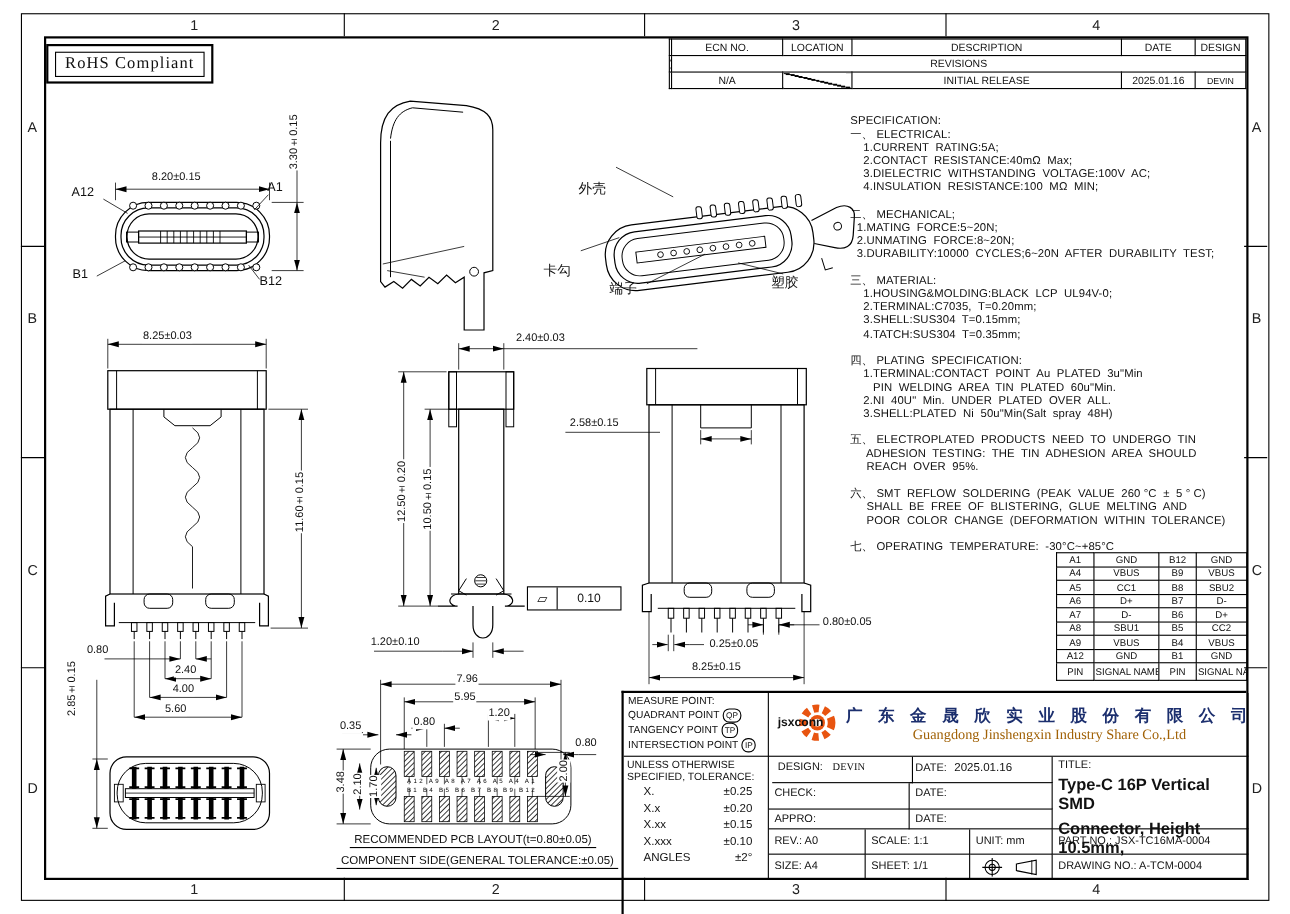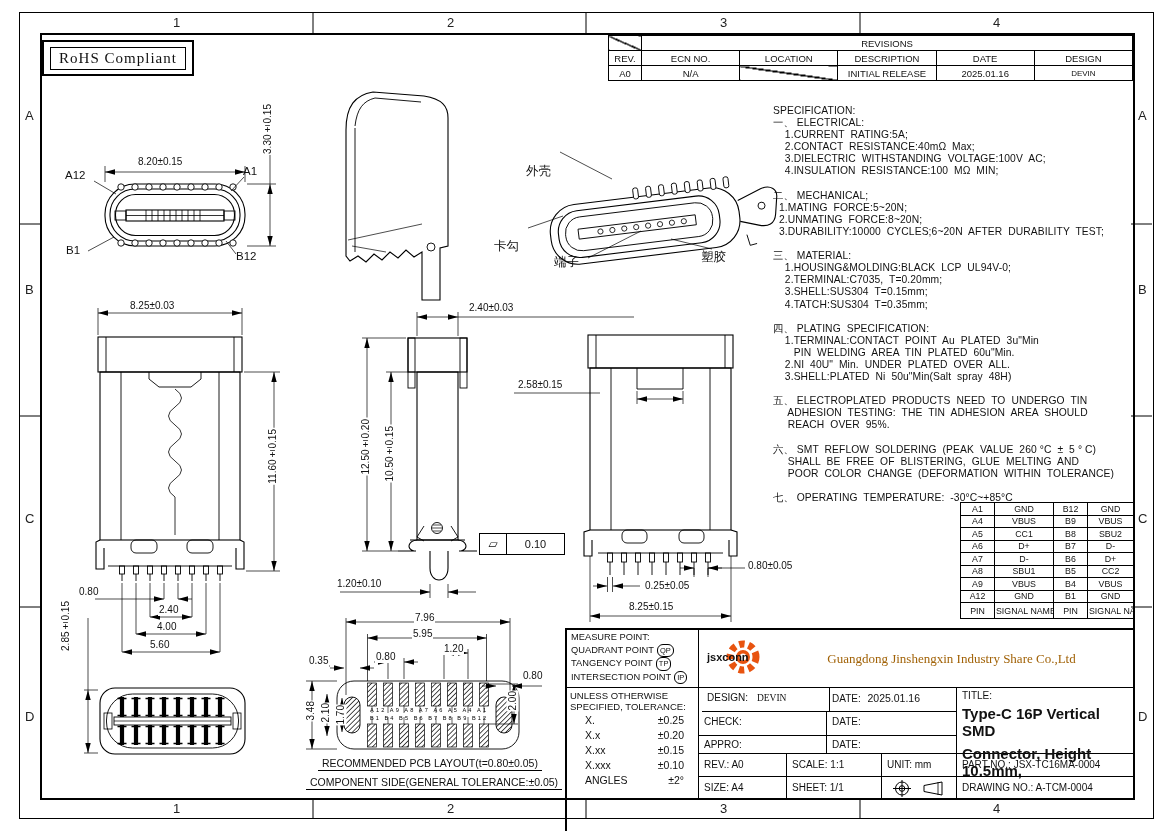--- a/index.html
+++ b/index.html
@@ -315,30 +315,30 @@
     </g>
   </svg>
 
   <div class="rohs">
     <span class="rohs-in">RoHS Compliant</span>
   </div>
 
   <table class="revtbl">
     <tbody>
         <tr>
-      <td style="width:28px;" class="diag"></td>
-      <td colspan="5">REVISIONS</td>
-    </tr>
-    <tr>
       <td>REV.</td>
       <td style="width:96px;">ECN NO.</td>
       <td style="width:58px;">LOCATION</td>
       <td style="width:240px;">DESCRIPTION</td>
       <td style="width:62px;">DATE</td>
       <td style="width:41px;">DESIGN</td>
+    </tr>
+    <tr>
+      <td style="width:28px;" class="diag"></td>
+      <td colspan="5">REVISIONS</td>
     </tr>
     <tr>
       <td>A0</td>
       <td>N/A</td>
       <td class="diag"></td>
       <td>INITIAL RELEASE</td>
       <td>2025.01.16</td>
       <td style="font-size:8px;">DEVIN</td>
     </tr>
   </tbody>
@@ -523,20 +523,21 @@
     <div class="cell" style="left:132px;top:0;width:436px;height:58px;display:flex;align-items:center;">
       <div style="position:relative;width:62px;height:48px;flex:none;margin-left:8px;">
         <svg width="62" height="48">
           <circle cx="36" cy="22" r="13" fill="none" stroke="#e85410" stroke-width="7" stroke-dasharray="5.5 4"></circle>
           <circle cx="36" cy="22" r="7" fill="#e85410"></circle>
           <circle cx="36" cy="22" r="3.5" fill="#fff"></circle>
         </svg>
         <span style="position:absolute;left:0;top:16px;font:bold 11px 'Liberation Sans',sans-serif;color:#111;background:transparent;">jsxconn</span>
       </div>
       <div style="flex:1;text-align:center;">
+        <div class="company-cn">广 东 金 晟 欣 实 业 股 份 有 限 公 司</div>
         <div class="company-en">Guangdong Jinshengxin Industry Share Co.,Ltd</div>
       </div>
     </div>
 
     <div class="cell" style="left:135px;top:58px;width:128px;height:24px;padding:4px 0 0 5px;">
       <span>DESIGN:</span>
       <span style="font-family:'Liberation Serif',serif;font-size:9.5px;margin-left:6px;">DEVIN</span>
     </div>
     <div class="cell" style="left:260px;top:58px;width:130px;height:24px;padding:4px 0 0 5px;">
       <span>DATE:</span>

